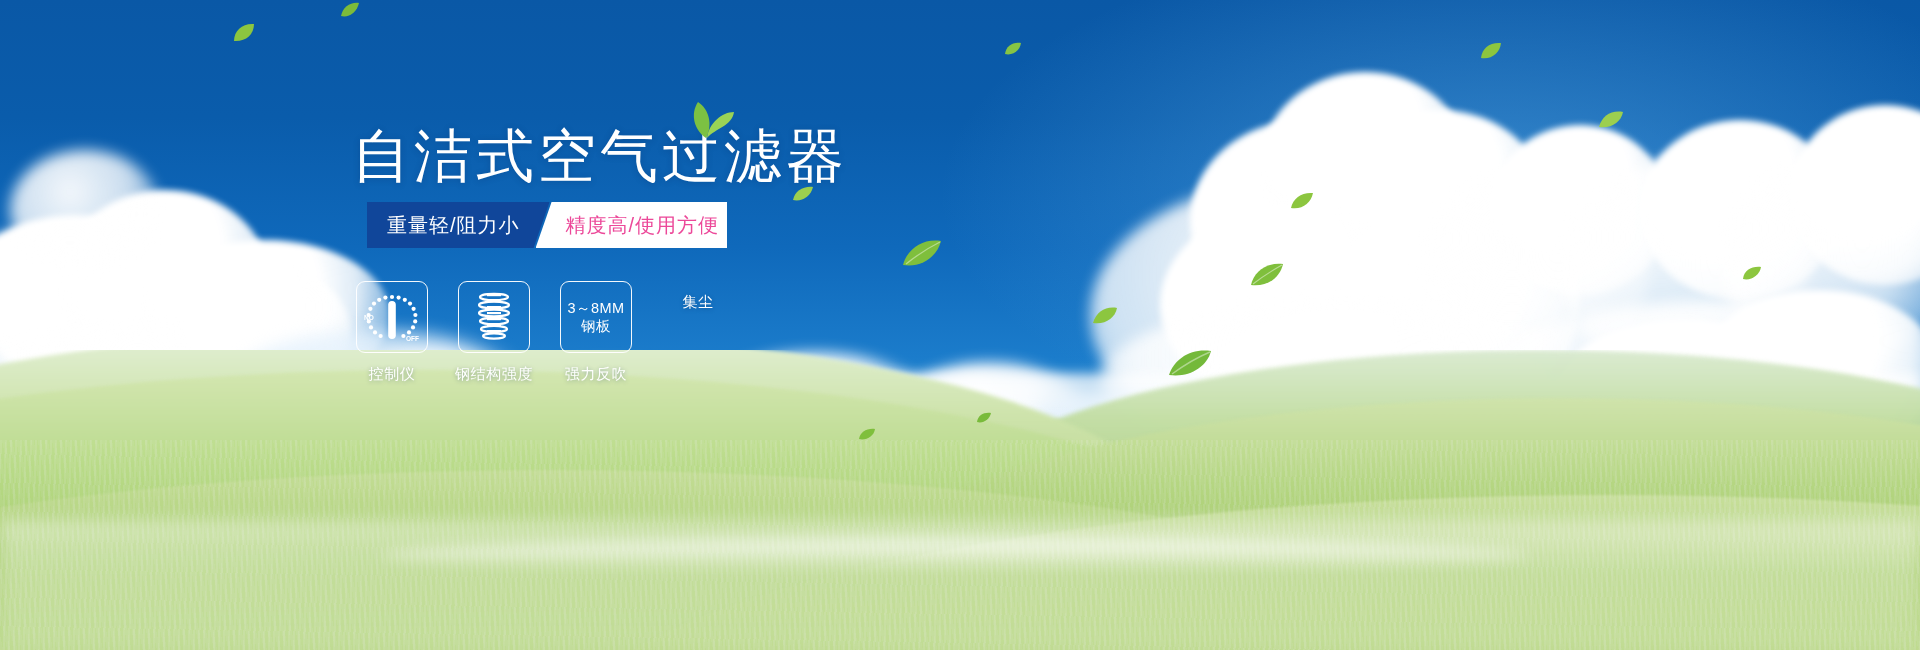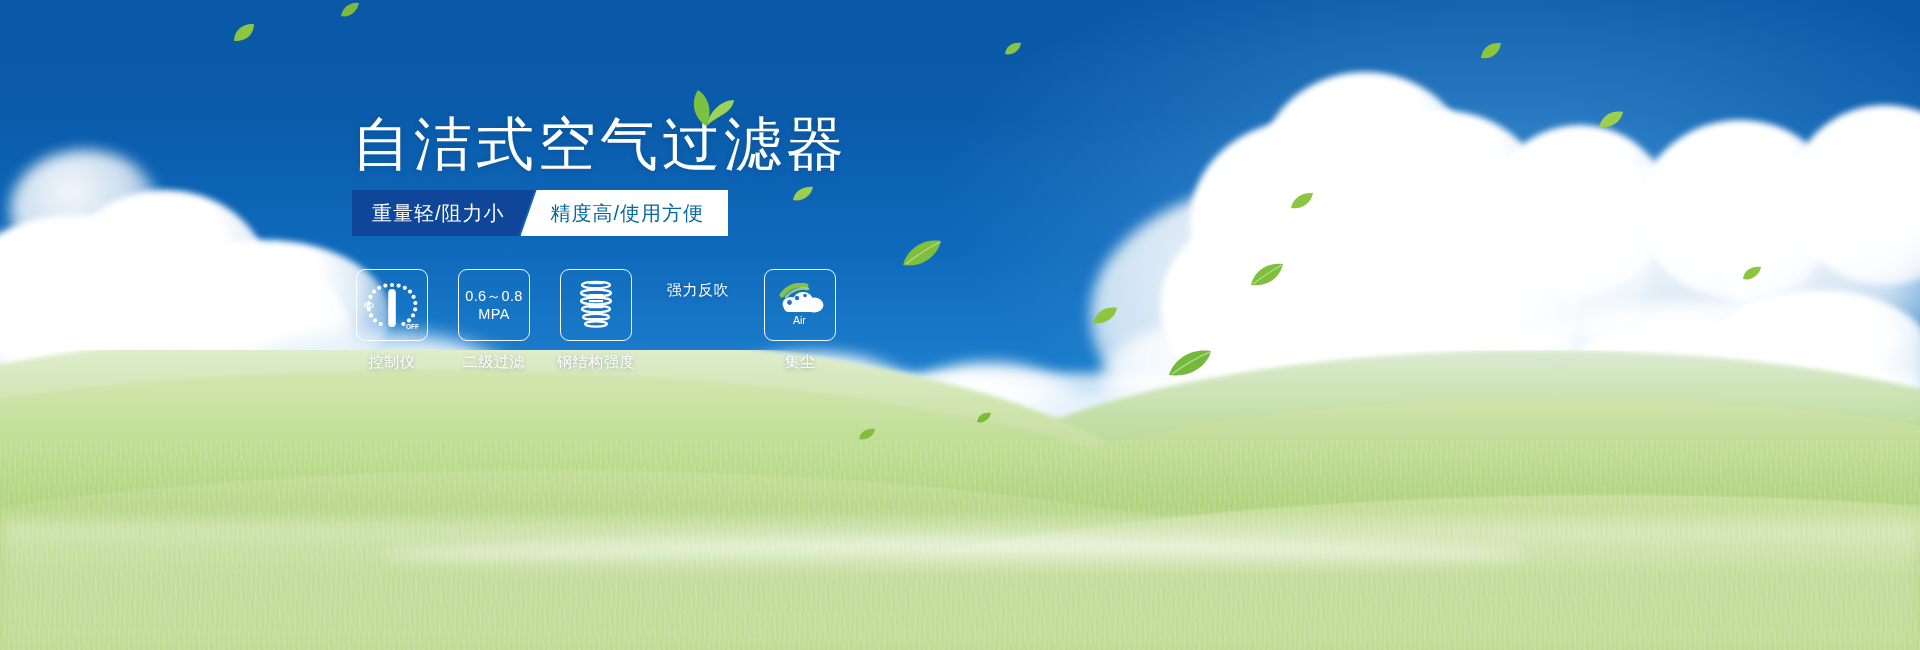--- a/index.html
+++ b/index.html
@@ -46,45 +46,45 @@
     background:
       repeating-linear-gradient(92deg, rgba(255,255,255,.10) 0 2px, rgba(120,170,70,.07) 2px 5px),
       repeating-linear-gradient(79deg, rgba(255,255,255,.055) 0 3px, rgba(110,160,60,.05) 3px 7px);
     opacity:.85; mix-blend-mode:overlay;
   }
 
   
   .leaf { position:absolute; pointer-events:none; }
 
   
-  .content { position:absolute; left:0; top:0; width:1920px; height:516px; }
+  .content { position:absolute; left:0; top:12px; width:1920px; height:516px; }
 
   .title {
     position:absolute; left:352px; top:112px;
     font-size:58px; line-height:64px; letter-spacing:4px;
     color:#ffffff; font-weight:300; white-space:nowrap;
     text-shadow:0 1px 6px rgba(0,40,90,.25);
   }
   .title-leaves { position:absolute; left:676px; top:88px; width:60px; height:40px; }
 
   .badges { position:absolute; left:352px; top:190px; height:46px; display:flex; }
   .badge {
     height:46px; display:flex; align-items:center; justify-content:center;
-    font-size:20px; letter-spacing:1px; white-space:nowrap;
+    font-size:20px; letter-spacing:1px; white-space:nowrap;margin-left:15px;
   }
   .badge-dark {
     background:#10469a; color:#ffffff;
     padding:0 22px 0 20px;
     clip-path:polygon(0 0, 100% 0, calc(100% - 16px) 100%, 0 100%);
     padding-right:30px;
   }
   .badge-light {
-    background:#ffffff; color:#0369a1;
+    background:#ffffff; color:#ec4899;
     margin-left:-14px;
-    padding:0 24px 0 30px;
+    padding:0 8px 0 30px;
     clip-path:polygon(16px 0, 100% 0, 100% 100%, 0 100%);
   }
 
   .features { position:absolute; left:356px; top:269px; display:flex; gap:30px; }
   .feature { width:72px; display:flex; flex-direction:column; align-items:center; }
   .fbox {
     width:72px; height:72px; border:1.6px solid rgba(255,255,255,.95);
     border-radius:9px; display:flex; flex-direction:column;
     align-items:center; justify-content:center; color:#ffffff;
     text-align:center;
@@ -259,27 +259,20 @@
               <circle cx="18.6" cy="47" r="2.1"></circle>
               <rect x="26.2" y="12" width="7.6" height="38" rx="3.8"></rect>
             </g>
             <text x="2" y="31" font-family="Liberation Sans, sans-serif" font-size="6.5" fill="#ffffff" font-weight="bold">NO</text>
             <text x="44" y="52" font-family="Liberation Sans, sans-serif" font-size="6.5" fill="#ffffff" font-weight="bold">OFF</text>
           </svg>
         </div>
         <div class="flabel">控制仪</div>
       </div>
 
-      <div class="feature">
-        <div class="fbox">
-          <div class="ftxt">0.6～0.8</div>
-          <div class="ftxt">MPA</div>
-        </div>
-        <div class="flabel">二级过滤</div>
-      </div>
 
       <div class="feature">
         <div class="fbox">
           <svg width="54" height="52" viewBox="0 0 54 52">
             <g fill="none" stroke="#ffffff" stroke-width="2.2">
               <ellipse cx="27" cy="6" rx="14" ry="3.2"></ellipse>
               <ellipse cx="27" cy="14" rx="15" ry="3.4"></ellipse>
               <ellipse cx="27" cy="22" rx="15" ry="3.4"></ellipse>
               <ellipse cx="27" cy="30" rx="14" ry="3.2"></ellipse>
               <ellipse cx="27" cy="38" rx="13" ry="3"></ellipse>
@@ -293,38 +286,26 @@
               <rect x="20" y="27" width="14" height="2.2"></rect>
               <rect x="20" y="33" width="14" height="2.2"></rect>
               <rect x="20" y="39" width="14" height="2.2"></rect>
             </g>
           </svg>
         </div>
         <div class="flabel">钢结构强度</div>
       </div>
 
       <div class="feature">
+        <div class="fbox">
+          <div class="ftxt">3～8MM</div>
+          <div class="ftxt">钢板</div>
+        </div>
         <div class="flabel">强力反吹</div>
       </div>
 
       <div class="feature">
-        <div class="fbox">
-          <svg width="56" height="44" viewBox="0 0 56 44">
-            <path d="M10 12 C16 4, 26 0, 34 3" stroke="#8cc63f" stroke-width="5" stroke-linecap="round" fill="none" opacity=".95"></path>
-            <path d="M14 14 C20 7, 29 4, 36 6" stroke="#b7dd79" stroke-width="2.6" stroke-linecap="round" fill="none" opacity=".8"></path>
-            <g fill="#ffffff">
-              <ellipse cx="19" cy="21" rx="8.5" ry="7"></ellipse>
-              <ellipse cx="31" cy="17.5" rx="10" ry="8.5"></ellipse>
-              <ellipse cx="42" cy="22" rx="9.5" ry="7.5"></ellipse>
-              <rect x="12" y="20" width="36" height="9" rx="4.5"></rect>
-            </g>
-            <circle cx="17.5" cy="19.5" r="2.4" fill="#1672c4"></circle>
-            <circle cx="25" cy="15" r="2.2" fill="#1672c4"></circle>
-            <circle cx="33" cy="12.5" r="1.8" fill="#1672c4"></circle>
-            <text x="21" y="41" font-family="Liberation Sans, sans-serif" font-size="10.5" fill="#ffffff">Air</text>
-          </svg>
-        </div>
         <div class="flabel">集尘</div>
       </div>
 
     </div>
   </div>
 </div>
 
 </body></html>

